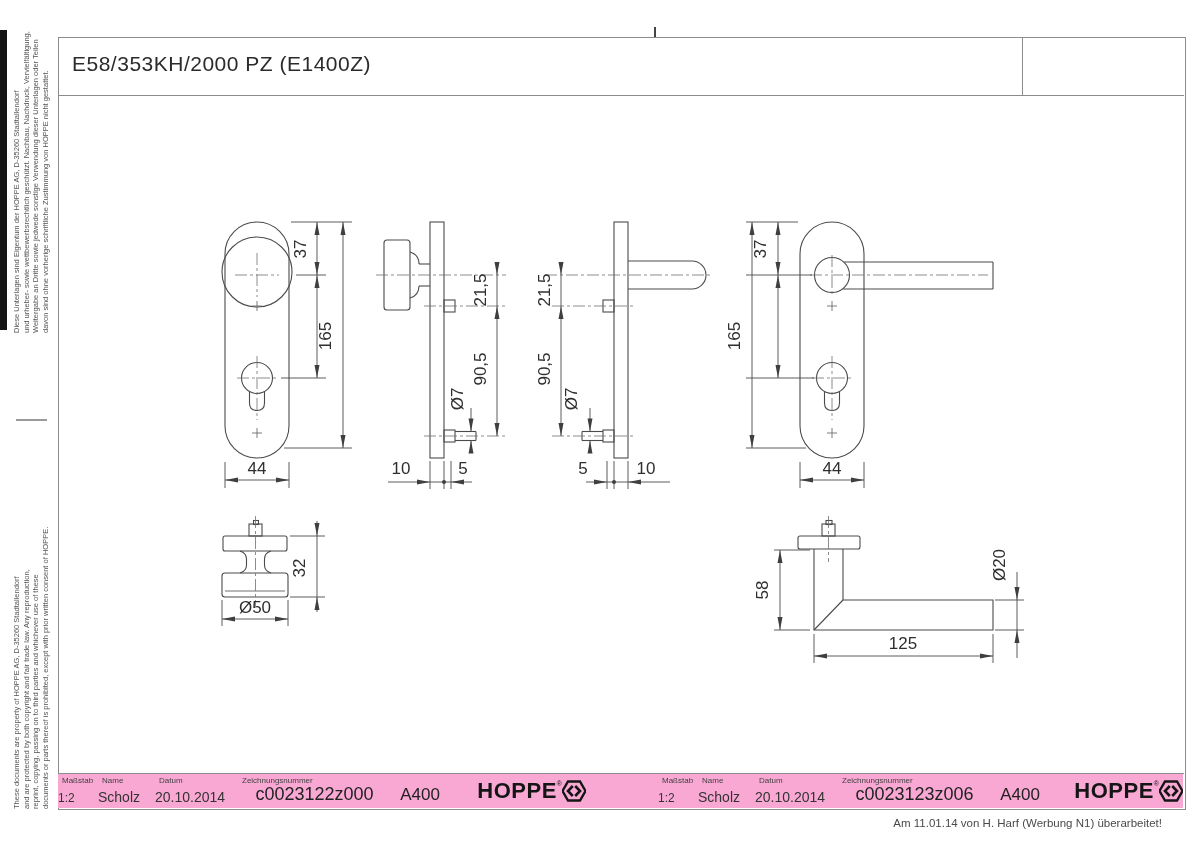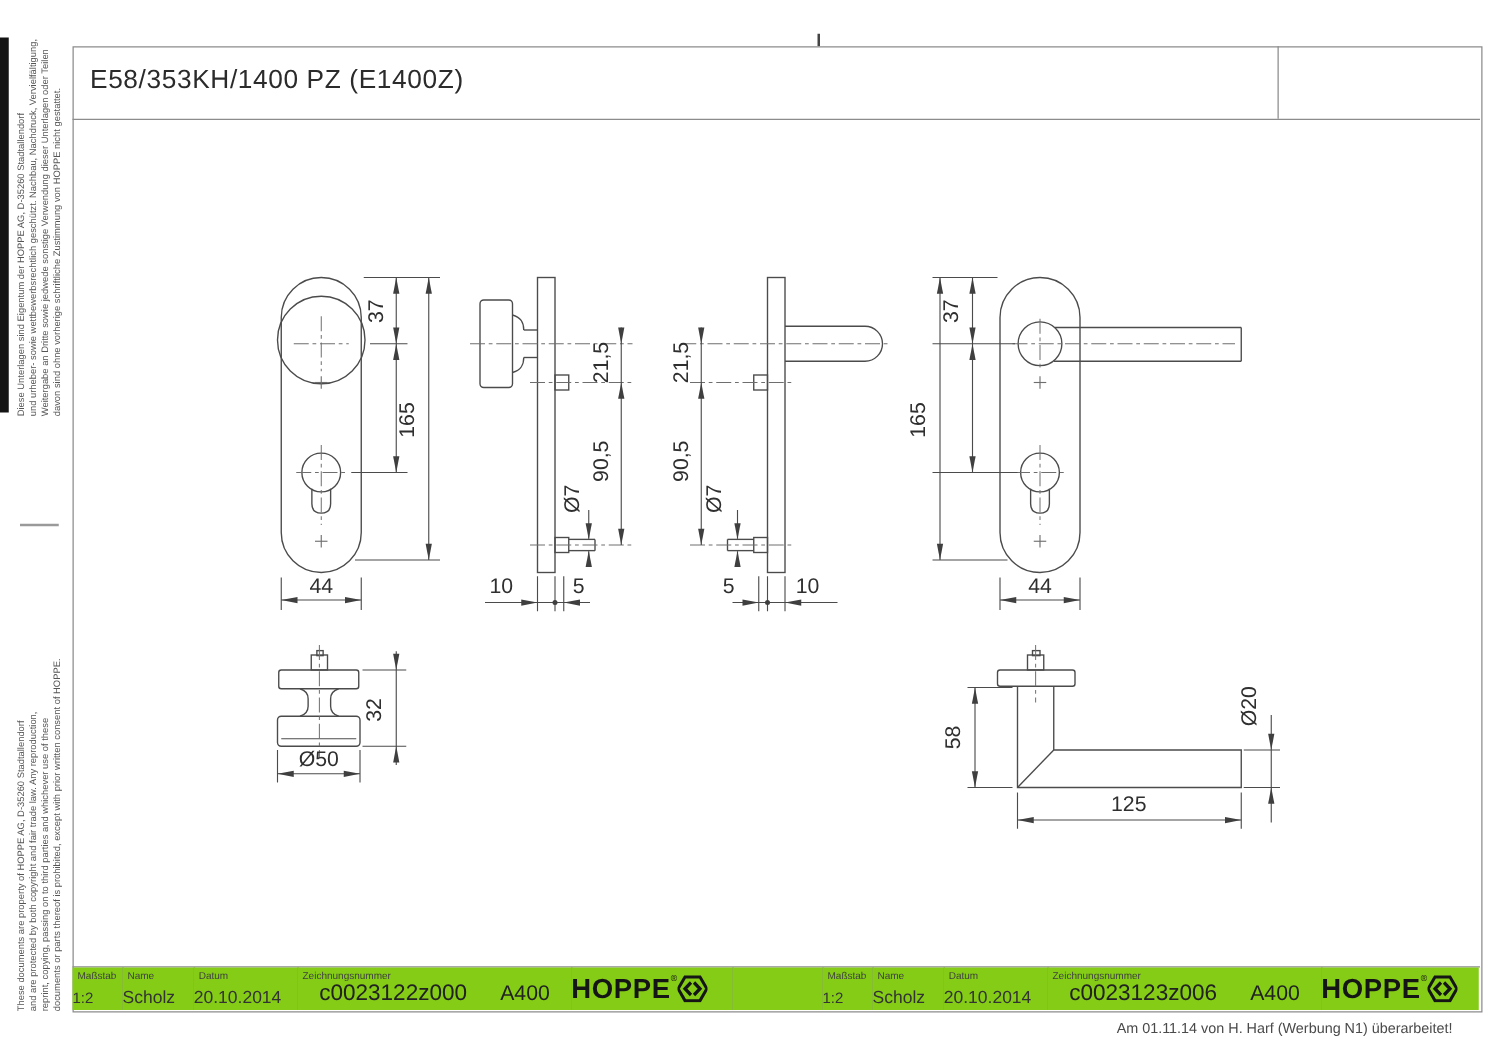--- a/index.html
+++ b/index.html
@@ -17,28 +17,28 @@
   
   .frame{left:58px;top:37px;width:1126px;height:771px;border:1px solid #8c8c8c;}
   .title-row{left:58px;top:37px;width:1126px;height:58px;border-bottom:1px solid #8c8c8c;}
   .title-text{left:72px;top:52px;font-size:21px;letter-spacing:.5px;color:#2b2b2b;}
   .title-div{left:1022px;top:37px;width:1px;height:58px;background:#8c8c8c;}
   
   .drawing{left:0;top:0;}
   svg text{font-family:"Liberation Sans",sans-serif;font-size:17px;fill:#2f2f2f;}
   
   .tband{left:58px;top:773px;width:1126px;height:35px;border-top:1px solid #8c8c8c;}
-  .tcell{position:absolute;top:0;height:34px;border-right:1px solid #8c8c8c;background:#84cc16;}
+  .tcell{position:absolute;top:0;height:34px;border-right:1px solid #8c8c8c;background:#f9a8d4;}
   .tb-label{font-size:8px;color:#3f3f3f;padding:2px 0 0 4px;}
   .tb-value{position:absolute;bottom:3px;left:0;right:0;text-align:left;font-size:14px;color:#333;}
   .tb-value.small{font-size:12px;}
   .tb-num-row{position:absolute;bottom:3px;left:0;right:0;display:flex;align-items:flex-end;}
   .tb-num{flex:1;text-align:center;font-size:18px;color:#222;}
   .tb-code{width:58px;text-align:center;padding-right:8px;font-size:17px;color:#222;}
-  .hoppe-cell{display:flex;align-items:center;justify-content:flex-start;}
+  .hoppe-cell{display:flex;align-items:center;justify-content:flex-end;}
   .hoppe-word{font-weight:bold;font-size:22px;letter-spacing:.5px;color:#151515;}
   .hoppe-reg{font-size:7px;position:relative;top:-8px;color:#151515;}
   .footer-note{right:38px;top:817px;font-size:11.5px;color:#4a4a4a;}
 </style>
 </head>
 <body>
 
 <div class="abs scan-bar"></div>
 <div class="abs top-tick"></div>
 <div class="abs fold-dash"></div>
@@ -51,21 +51,21 @@
 </div>
 <div class="abs legal legal-en">
   <div>These documents are property of HOPPE AG, D-35260 Stadtallendorf</div>
   <div>and are protected by both copyright and fair trade law. Any reproduction,</div>
   <div>reprint, copying, passing on to third parties and whichever use of these</div>
   <div>documents or parts thereof is prohibited, except with prior written consent of HOPPE.</div>
 </div>
 
 <div class="abs frame"></div>
 <div class="abs title-row"></div>
-<div class="abs title-text">E58/353KH/1400 PZ (E1400Z)</div>
+<div class="abs title-text">E58/353KH/2000 PZ (E1400Z)</div>
 <div class="abs title-div"></div>
 
 <svg class="abs drawing" width="1200" height="849" viewBox="0 0 1200 849">
   <g fill="none" stroke="#4b4b4b" stroke-width="1.1">
 
     <g>
       <rect x="225" y="222" width="64" height="236" rx="32"></rect>
       <circle cx="257" cy="272" r="35"></circle>
       <circle cx="257" cy="378" r="15.5"></circle>
       <path d="M 249.5 391 L 249.5 403 Q 249.5 410.5 257 410.5 Q 264.5 410.5 264.5 403 L 264.5 391"></path>
@@ -352,13 +352,13 @@
     <span class="hoppe-word">HOPPE</span>
       <span class="hoppe-reg">®</span>
     <svg width="24" height="22" viewBox="-12 -11 24 22">
       <polygon points="-6,-9.5 6,-9.5 11.5,0 6,9.5 -6,9.5 -11.5,0" fill="none" stroke="#151515" stroke-width="2.4"></polygon>
       <path d="M -1.2 -5 L -6 0 L -1.2 5" fill="none" stroke="#151515" stroke-width="2.6"></path>
       <path d="M 1.2 -5 L 6 0 L 1.2 5" fill="none" stroke="#151515" stroke-width="2.6"></path>
     </svg>
   </div>
 </div>
 
-<div class="abs footer-note">Am 01.11.14 von H. Harf (Werbung N1) überarbeitet!</div>
+<div class="abs footer-note">Am 11.01.14 von H. Harf (Werbung N1) überarbeitet!</div>
 
 </body></html>

